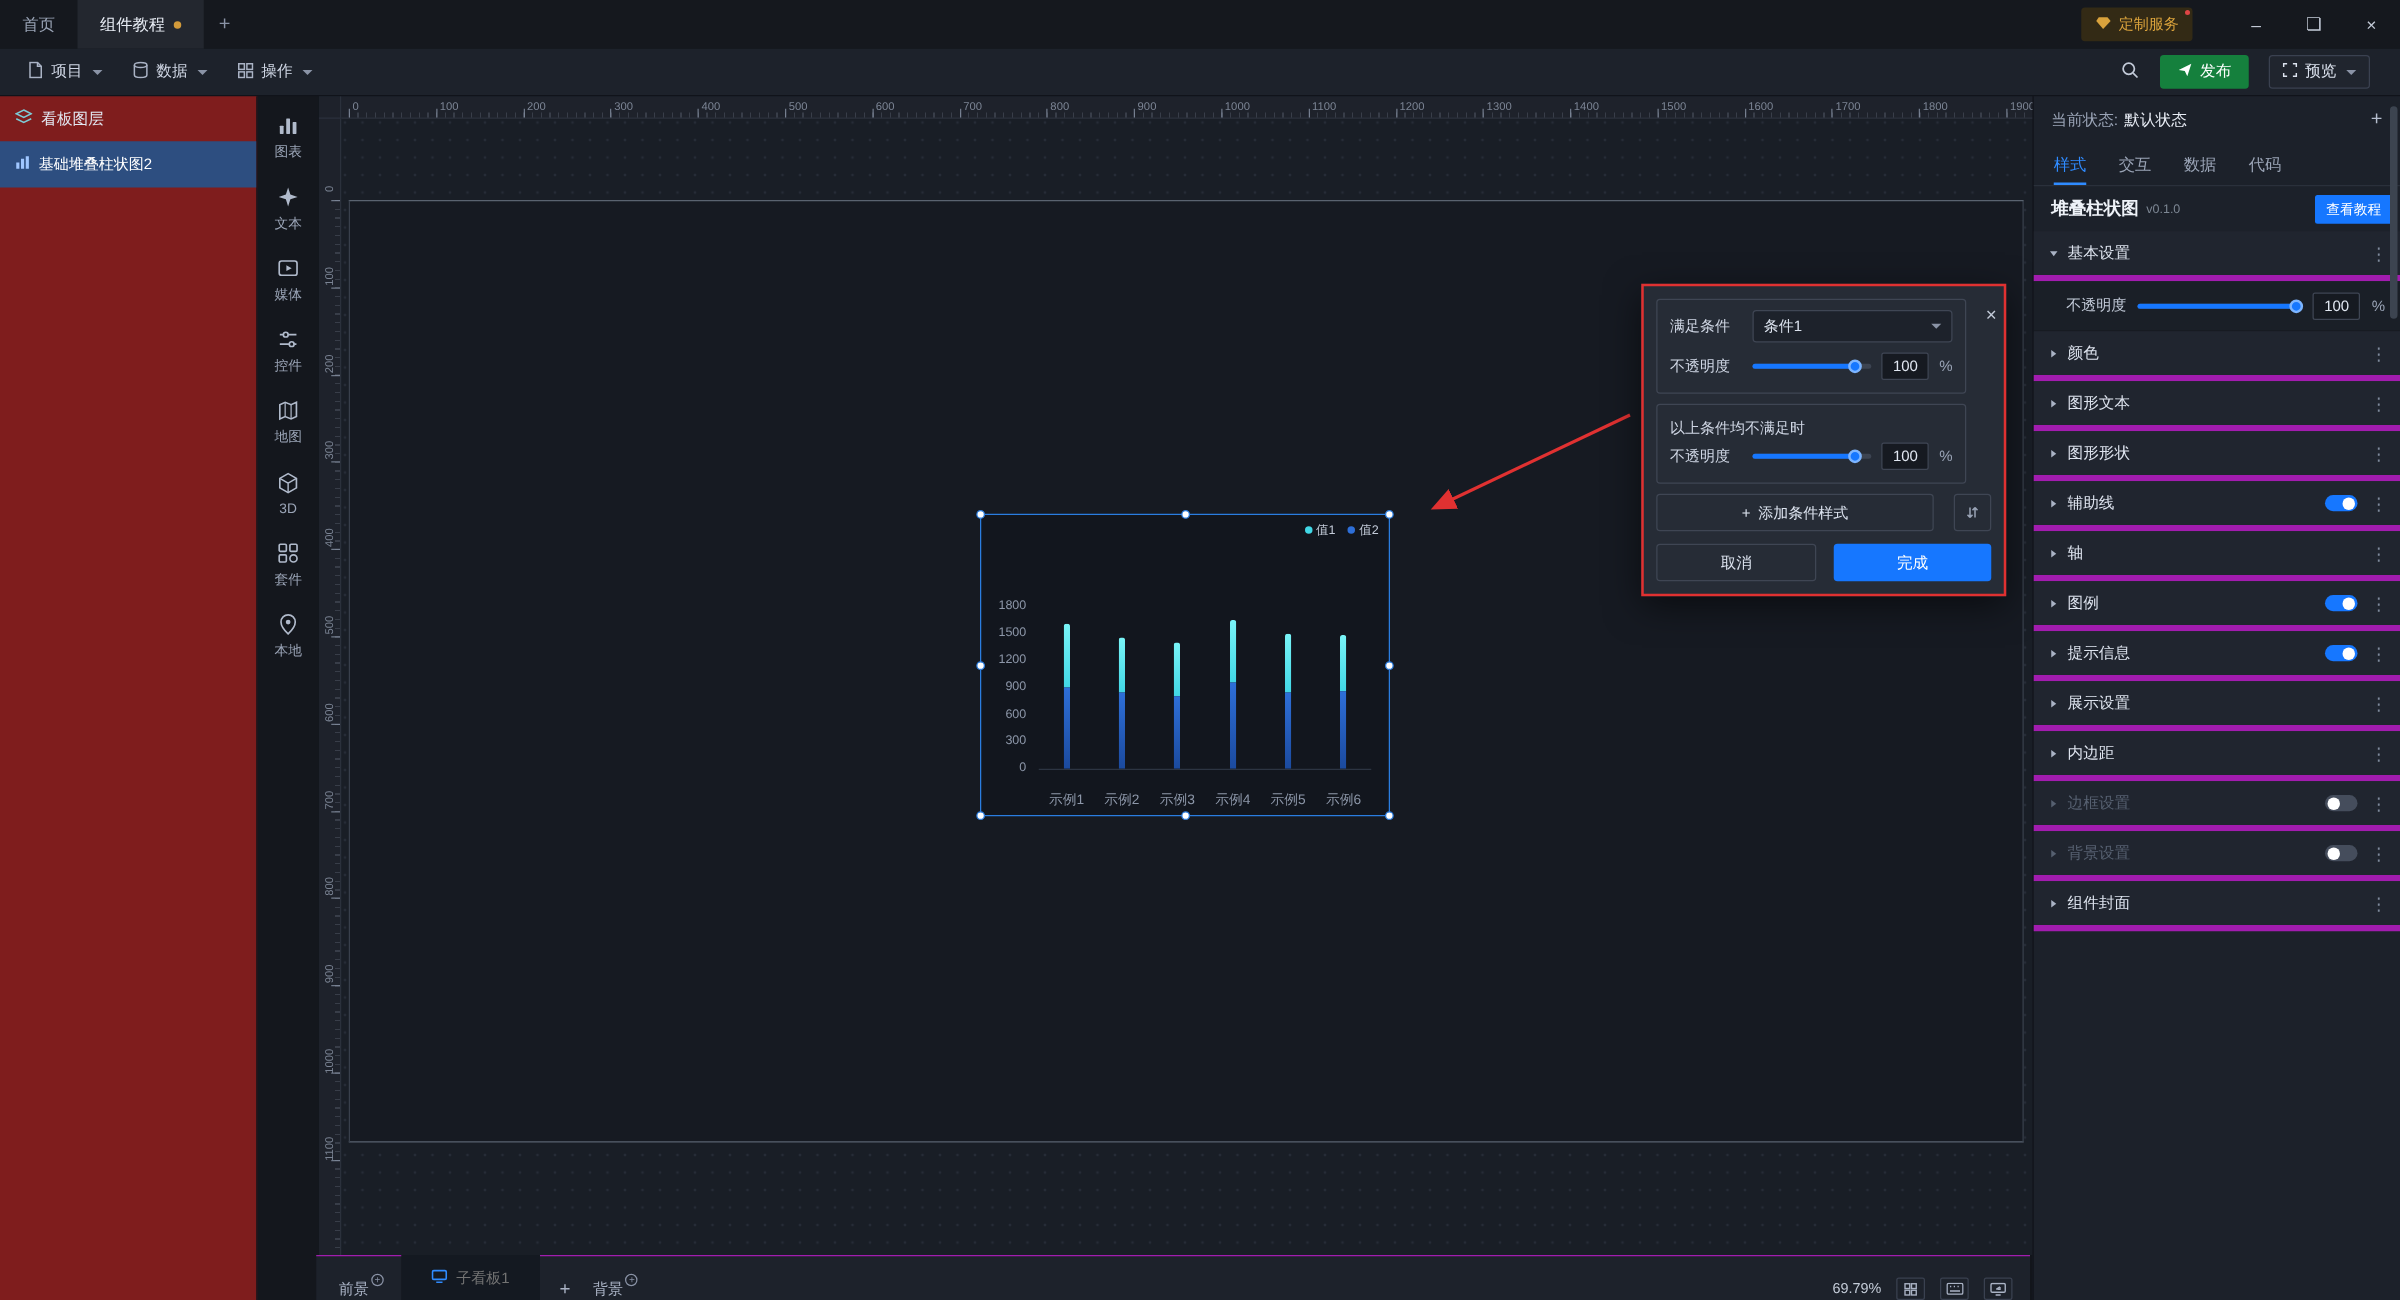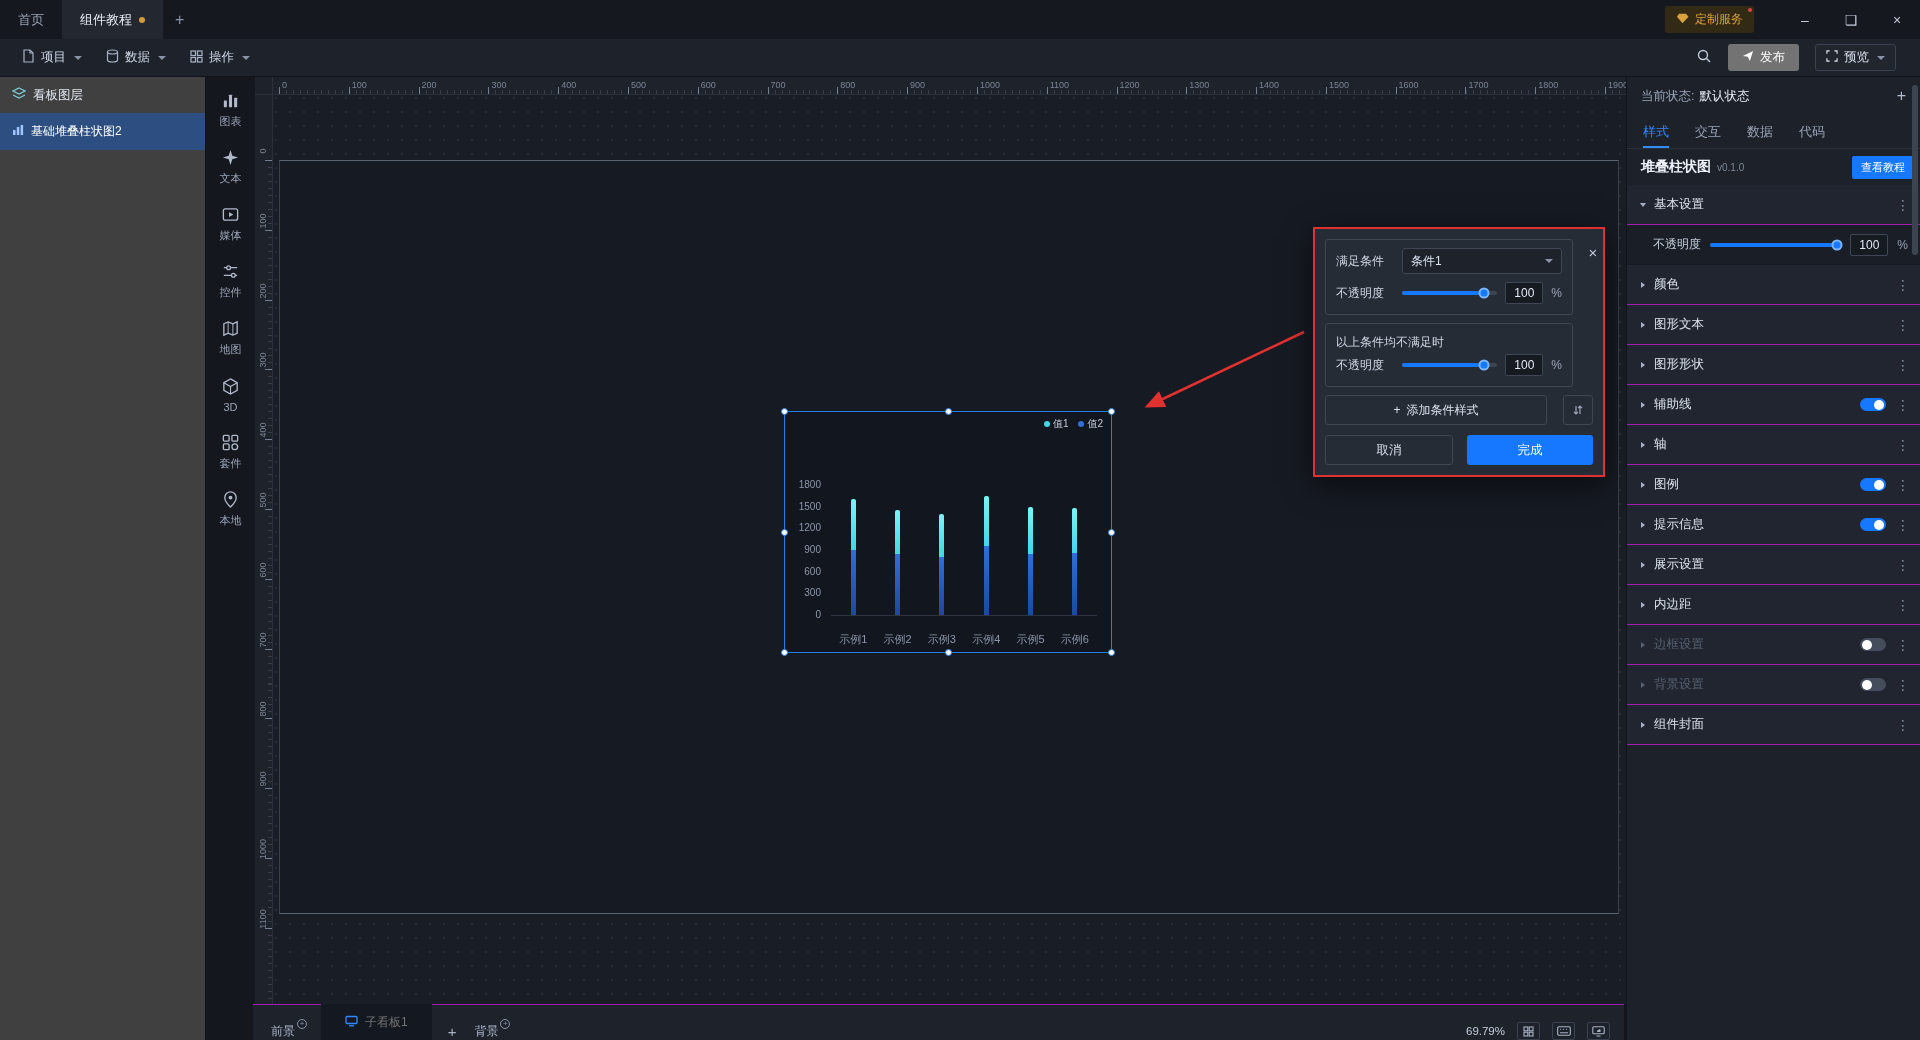--- a/index.html
+++ b/index.html
@@ -15,25 +15,25 @@
   .tb-right{margin-left:auto;display:flex;align-items:center;height:100%}
   .service-badge{display:flex;align-items:center;gap:6px;background:#332a15;color:#d9a23c;padding:5px 11px;border-radius:3px;font-size:12px;position:relative;margin-right:28px}
   .service-badge::after{content:'';position:absolute;right:2px;top:2px;width:4px;height:4px;border-radius:50%;background:#e04545}
   .win-btn{width:46px;height:39px;display:flex;align-items:center;justify-content:center;color:#c2c9d6;font-size:14px}
 
   
   .toolbar{position:absolute;left:0;top:39px;width:1920px;height:38px;background:#1d222b;border-bottom:1px solid #10131a;display:flex;align-items:center;padding:0 10px}
   .menu{display:flex;align-items:center;gap:6px;padding:0 12px;height:100%;color:#cfd6e4;font-size:12.5px}
   .caret{width:0;height:0;border-left:4px solid transparent;border-right:4px solid transparent;border-top:4px solid #8a93a6;margin-left:2px}
   .tool-right{margin-left:auto;display:flex;align-items:center;gap:16px;padding-right:14px}
-  .btn-publish{display:flex;align-items:center;gap:6px;background:#737373;color:#fff;height:27px;padding:0 14px;border-radius:3px;font-size:12.5px}
+  .btn-publish{display:flex;align-items:center;gap:6px;background:#15803d;color:#fff;height:27px;padding:0 14px;border-radius:3px;font-size:12.5px}
   .btn-preview{display:flex;align-items:center;gap:6px;border:1px solid #3a4150;height:27px;padding:0 10px;border-radius:3px;color:#dbe2ee;font-size:12.5px;background:#20252e}
 
   
-  .layers-panel{position:absolute;left:0;top:77px;width:206px;height:963px;background:#404040;border-right:1px solid #10131a}
+  .layers-panel{position:absolute;left:0;top:77px;width:206px;height:963px;background:#7f1d1d;border-right:1px solid #10131a}
   .lp-header{height:36px;display:flex;align-items:center;gap:7px;padding:0 12px;color:#e2e8f2;font-size:12.5px}
   .layer-item{height:37px;display:flex;align-items:center;gap:7px;padding:0 12px;font-size:12px;color:#fff}
   .layer-item.selected{background:#2d4e80}
 
   
   .dock{position:absolute;left:206px;top:77px;width:49px;height:963px;background:#14171d;display:flex;flex-direction:column;align-items:center;padding-top:4px}
   .dock-item{width:100%;height:57px;display:flex;flex-direction:column;align-items:center;justify-content:center;gap:4px;color:#9aa4b6;font-size:11px}
   .dock-ico{height:20px;display:flex;align-items:center}
 
   
@@ -110,21 +110,21 @@
   .rp-state .val{color:#e8edf5}
   .rp-plus{margin-left:auto;color:#b5bece;font-size:16px}
   .rp-tabs{height:34px;display:flex;align-items:center;gap:26px;padding:0 16px;border-bottom:1px solid #2a303b;font-size:13px;color:#9aa4b6}
   .rp-tab{height:100%;display:flex;align-items:center;position:relative}
   .rp-tab.active{color:#2f8bff}
   .rp-tab.active::after{content:'';position:absolute;left:0;right:0;bottom:0;height:2px;background:#2f8bff}
   .rp-comp{height:36px;display:flex;align-items:center;padding:0 6px 0 14px;gap:6px}
   .comp-name{font-size:14px;font-weight:bold;color:#eef2f8}
   .comp-ver{font-size:10px;color:#7d8794}
   .btn-tutorial{margin-left:auto;background:#1677ff;color:#fff;font-size:11px;padding:4px 9px;border-radius:2px}
-  .sec{height:40px;display:flex;align-items:center;padding:0 14px;gap:9px;border-bottom:1px solid #a21caf;background:#20252f}
+  .sec{height:40px;display:flex;align-items:center;padding:0 14px;gap:9px;border-bottom:5px solid #a21caf;background:#20252f}
   .chev{width:0;height:0;border-left:4px solid #aab3c5;border-top:3.5px solid transparent;border-bottom:3.5px solid transparent;flex:none}
   .chev.open{transform:rotate(90deg)}
   .sec-label{font-size:12.5px;color:#dde3ee}
   .sec-right{margin-left:auto;display:flex;align-items:center;gap:10px}
   .kebab{color:#7f8a9c;font-size:14px;line-height:1;width:10px;text-align:center}
   .sec.disabled .sec-label{color:#566070}
   .sec.disabled .chev{border-left-color:#566070}
   .sec-content{height:40px;display:flex;align-items:center;gap:9px;padding:0 12px 0 26px;background:#1a1f27;border-bottom:1px solid #171b22}
   .oplabel{font-size:12px;color:#c3cbd9;flex:none}
   .toggle{width:26px;height:13px;border-radius:7px;position:relative;display:inline-block;flex:none}

